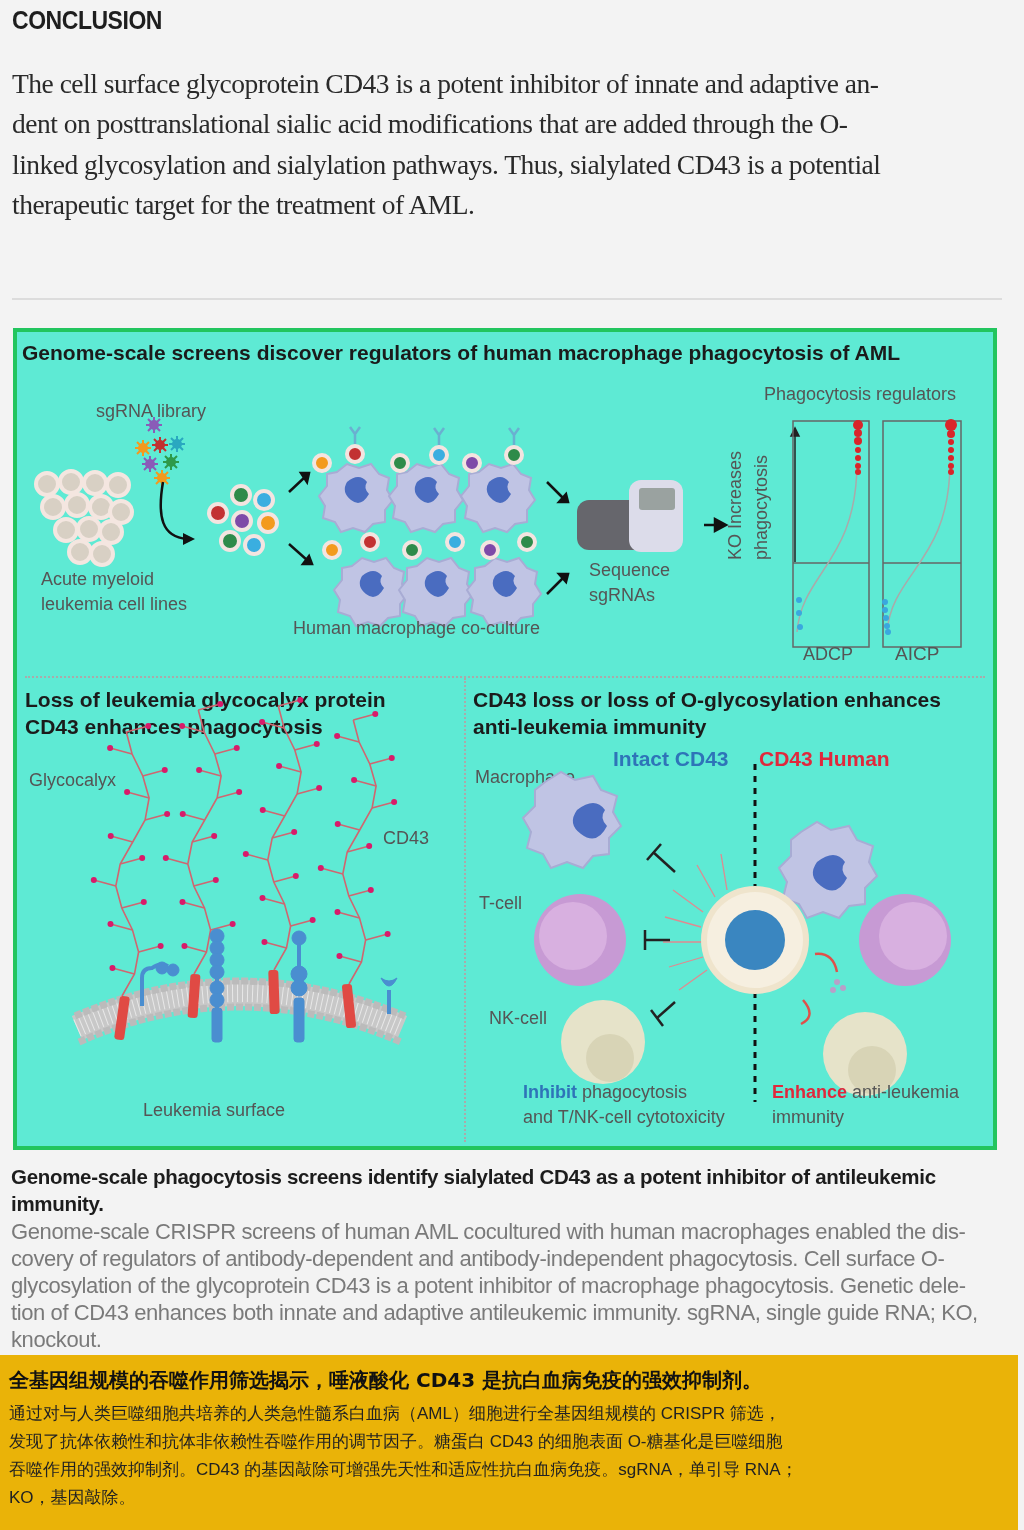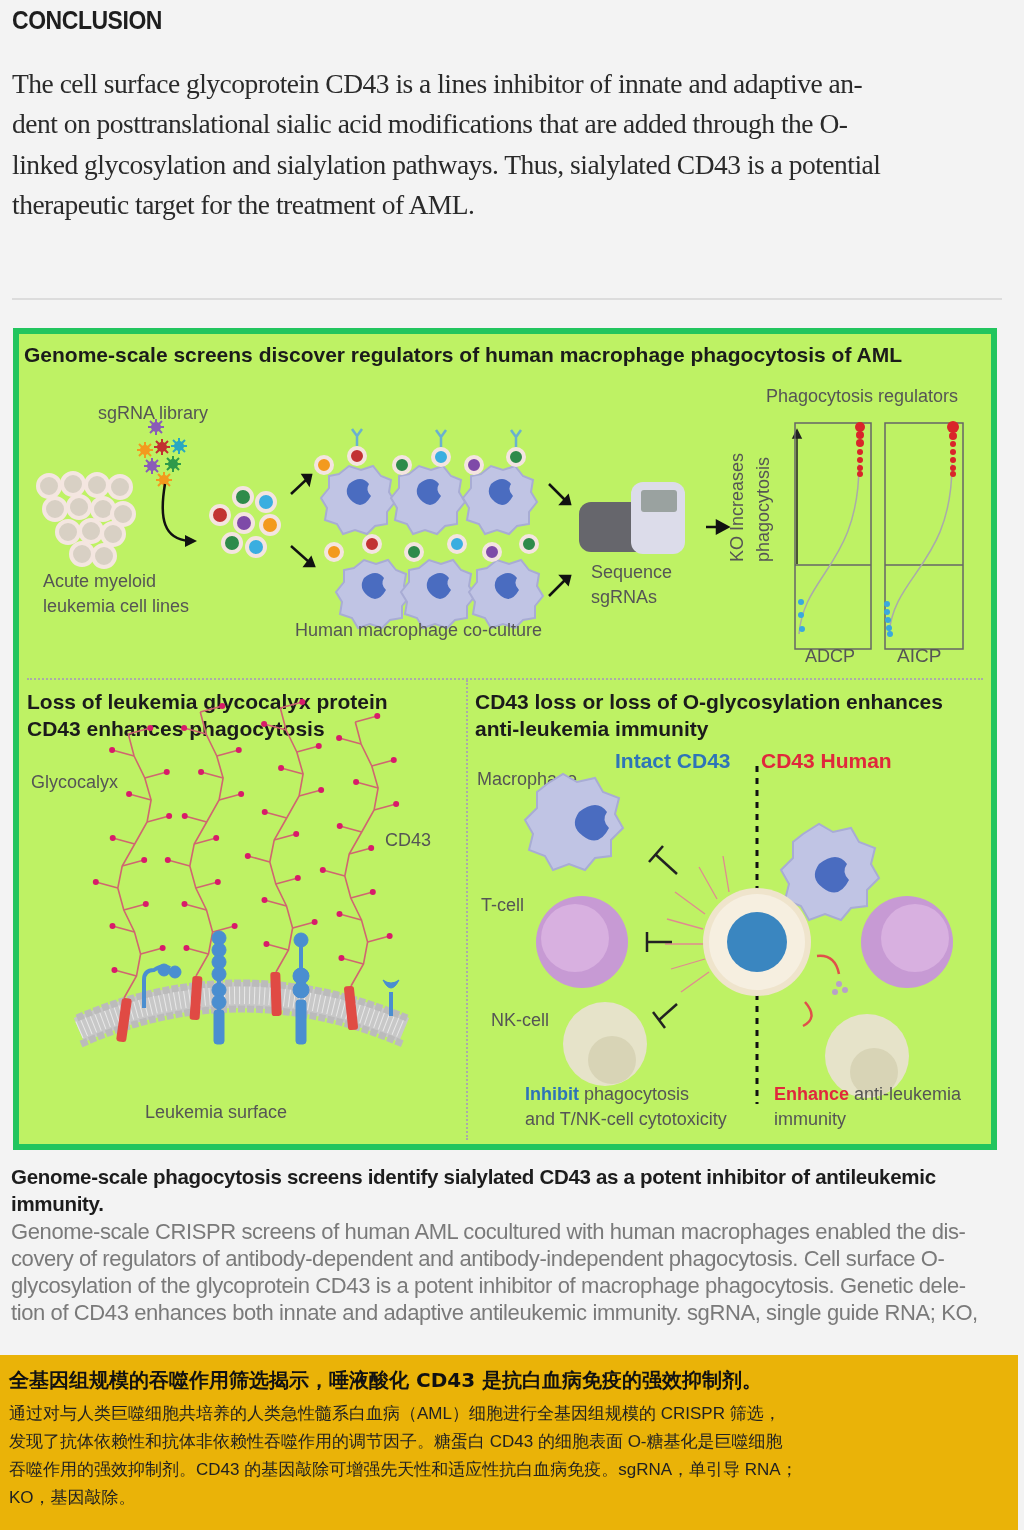--- a/index.html
+++ b/index.html
@@ -1,41 +1,41 @@
 <!DOCTYPE html>
 <html><head>
 <meta charset="utf-8">
 <style>
   html, body { margin:0; padding:0; }
   body { width:1024px; height:1530px; background:#f3f3f3; position:relative; overflow:hidden; font-family:"Liberation Sans", sans-serif; color:#222; }
   .conclusion-heading { position:absolute; left:12px; top:6px; font-family:"Liberation Sans", sans-serif; font-weight:bold; font-size:25px; color:#1e1e1e; letter-spacing:-0.5px; transform:scaleX(0.92); transform-origin:left; }
   .conclusion-body { position:absolute; left:12px; top:64px; width:990px; font-family:"Liberation Serif", serif; font-size:27.5px; line-height:40.3px; color:#2a2a2a; letter-spacing:-0.5px; }
   .conclusion-body span { display:block; white-space:nowrap; }
   .rule { position:absolute; left:12px; top:298px; width:990px; height:2px; background:#dcdcdc; }
-  .figure { position:absolute; left:13px; top:328px; width:984px; height:822px; background:#bef264; border:6px solid #22c55e; box-sizing:border-box; }
+  .figure { position:absolute; left:13px; top:328px; width:984px; height:822px; background:#5eead4; border:4px solid #22c55e; box-sizing:border-box; }
   .fig-text { position:absolute; font-family:"Liberation Sans", sans-serif; white-space:nowrap; }
   .panel-title { font-weight:bold; font-size:21px; color:#1b1b1b; line-height:27px; }
   .lbl { font-size:18px; color:#555; line-height:24px; }
   .dotted-h { position:absolute; left:8px; right:8px; top:344px; border-top:2px dotted #aaa; }
   .dotted-v { position:absolute; left:447px; top:346px; bottom:4px; border-left:2px dotted #aaa; }
   .caption-title { position:absolute; left:11px; top:1163px; width:1000px; font-weight:bold; font-size:20.5px; line-height:27px; color:#1c1c1c; letter-spacing:-0.3px; }
   .caption-title span { display:block; white-space:nowrap; }
   .caption-body { position:absolute; left:11px; top:1218px; width:1000px; font-size:22px; line-height:27px; color:#7a7a7a; letter-spacing:-0.4px; }
   .caption-body span { display:block; white-space:nowrap; }
   .cn-block { position:absolute; left:0; top:1355px; width:1018px; height:175px; background:#eab308; }
   .cn-title { position:absolute; left:9px; top:12px; font-family:"DejaVu Sans", sans-serif; font-size:20px; font-weight:bold; color:#111; white-space:nowrap; }
   .cn-body { position:absolute; left:9px; top:45px; font-family:Liberation Sans, sans-serif; font-size:17px; line-height:28px; color:#222; }
   .cn-body span { display:block; white-space:nowrap; }
 </style>
 </head>
 <body>
 
 <div class="conclusion-heading">CONCLUSION</div>
 <div class="conclusion-body">
-  <span>The cell surface glycoprotein CD43 is a lines inhibitor of innate and adaptive an-</span>
+  <span>The cell surface glycoprotein CD43 is a potent inhibitor of innate and adaptive an-</span>
   <span>dent on posttranslational sialic acid modifications that are added through the O-</span>
   <span>linked glycosylation and sialylation pathways. Thus, sialylated CD43 is a potential</span>
   <span>therapeutic target for the treatment of AML.</span>
 </div>
 <div class="rule"></div>
 
 <div class="figure">
 
   <div class="fig-text panel-title" style="left:5px;top:7px;">Genome-scale screens discover regulators of human macrophage phagocytosis of AML</div>
 
@@ -442,20 +442,21 @@
 
 <div class="caption-title">
   <span>Genome-scale phagocytosis screens identify sialylated CD43 as a potent inhibitor of antileukemic</span>
   <span>immunity.</span>
 </div>
 <div class="caption-body">
   <span>Genome-scale CRISPR screens of human AML cocultured with human macrophages enabled the dis-</span>
   <span>covery of regulators of antibody-dependent and antibody-independent phagocytosis. Cell surface O-</span>
   <span>glycosylation of the glycoprotein CD43 is a potent inhibitor of macrophage phagocytosis. Genetic dele-</span>
   <span>tion of CD43 enhances both innate and adaptive antileukemic immunity. sgRNA, single guide RNA; KO,</span>
+  <span>knockout.</span>
 </div>
 
 <div class="cn-block">
   <div class="cn-title">全基因组规模的吞噬作用筛选揭示，唾液酸化 CD43 是抗白血病免疫的强效抑制剂。</div>
   <div class="cn-body">
     <span>通过对与人类巨噬细胞共培养的人类急性髓系白血病（AML）细胞进行全基因组规模的 CRISPR 筛选，</span>
     <span>发现了抗体依赖性和抗体非依赖性吞噬作用的调节因子。糖蛋白 CD43 的细胞表面 O-糖基化是巨噬细胞</span>
     <span>吞噬作用的强效抑制剂。CD43 的基因敲除可增强先天性和适应性抗白血病免疫。sgRNA，单引导 RNA；</span>
     <span>KO，基因敲除。</span>
   </div>

